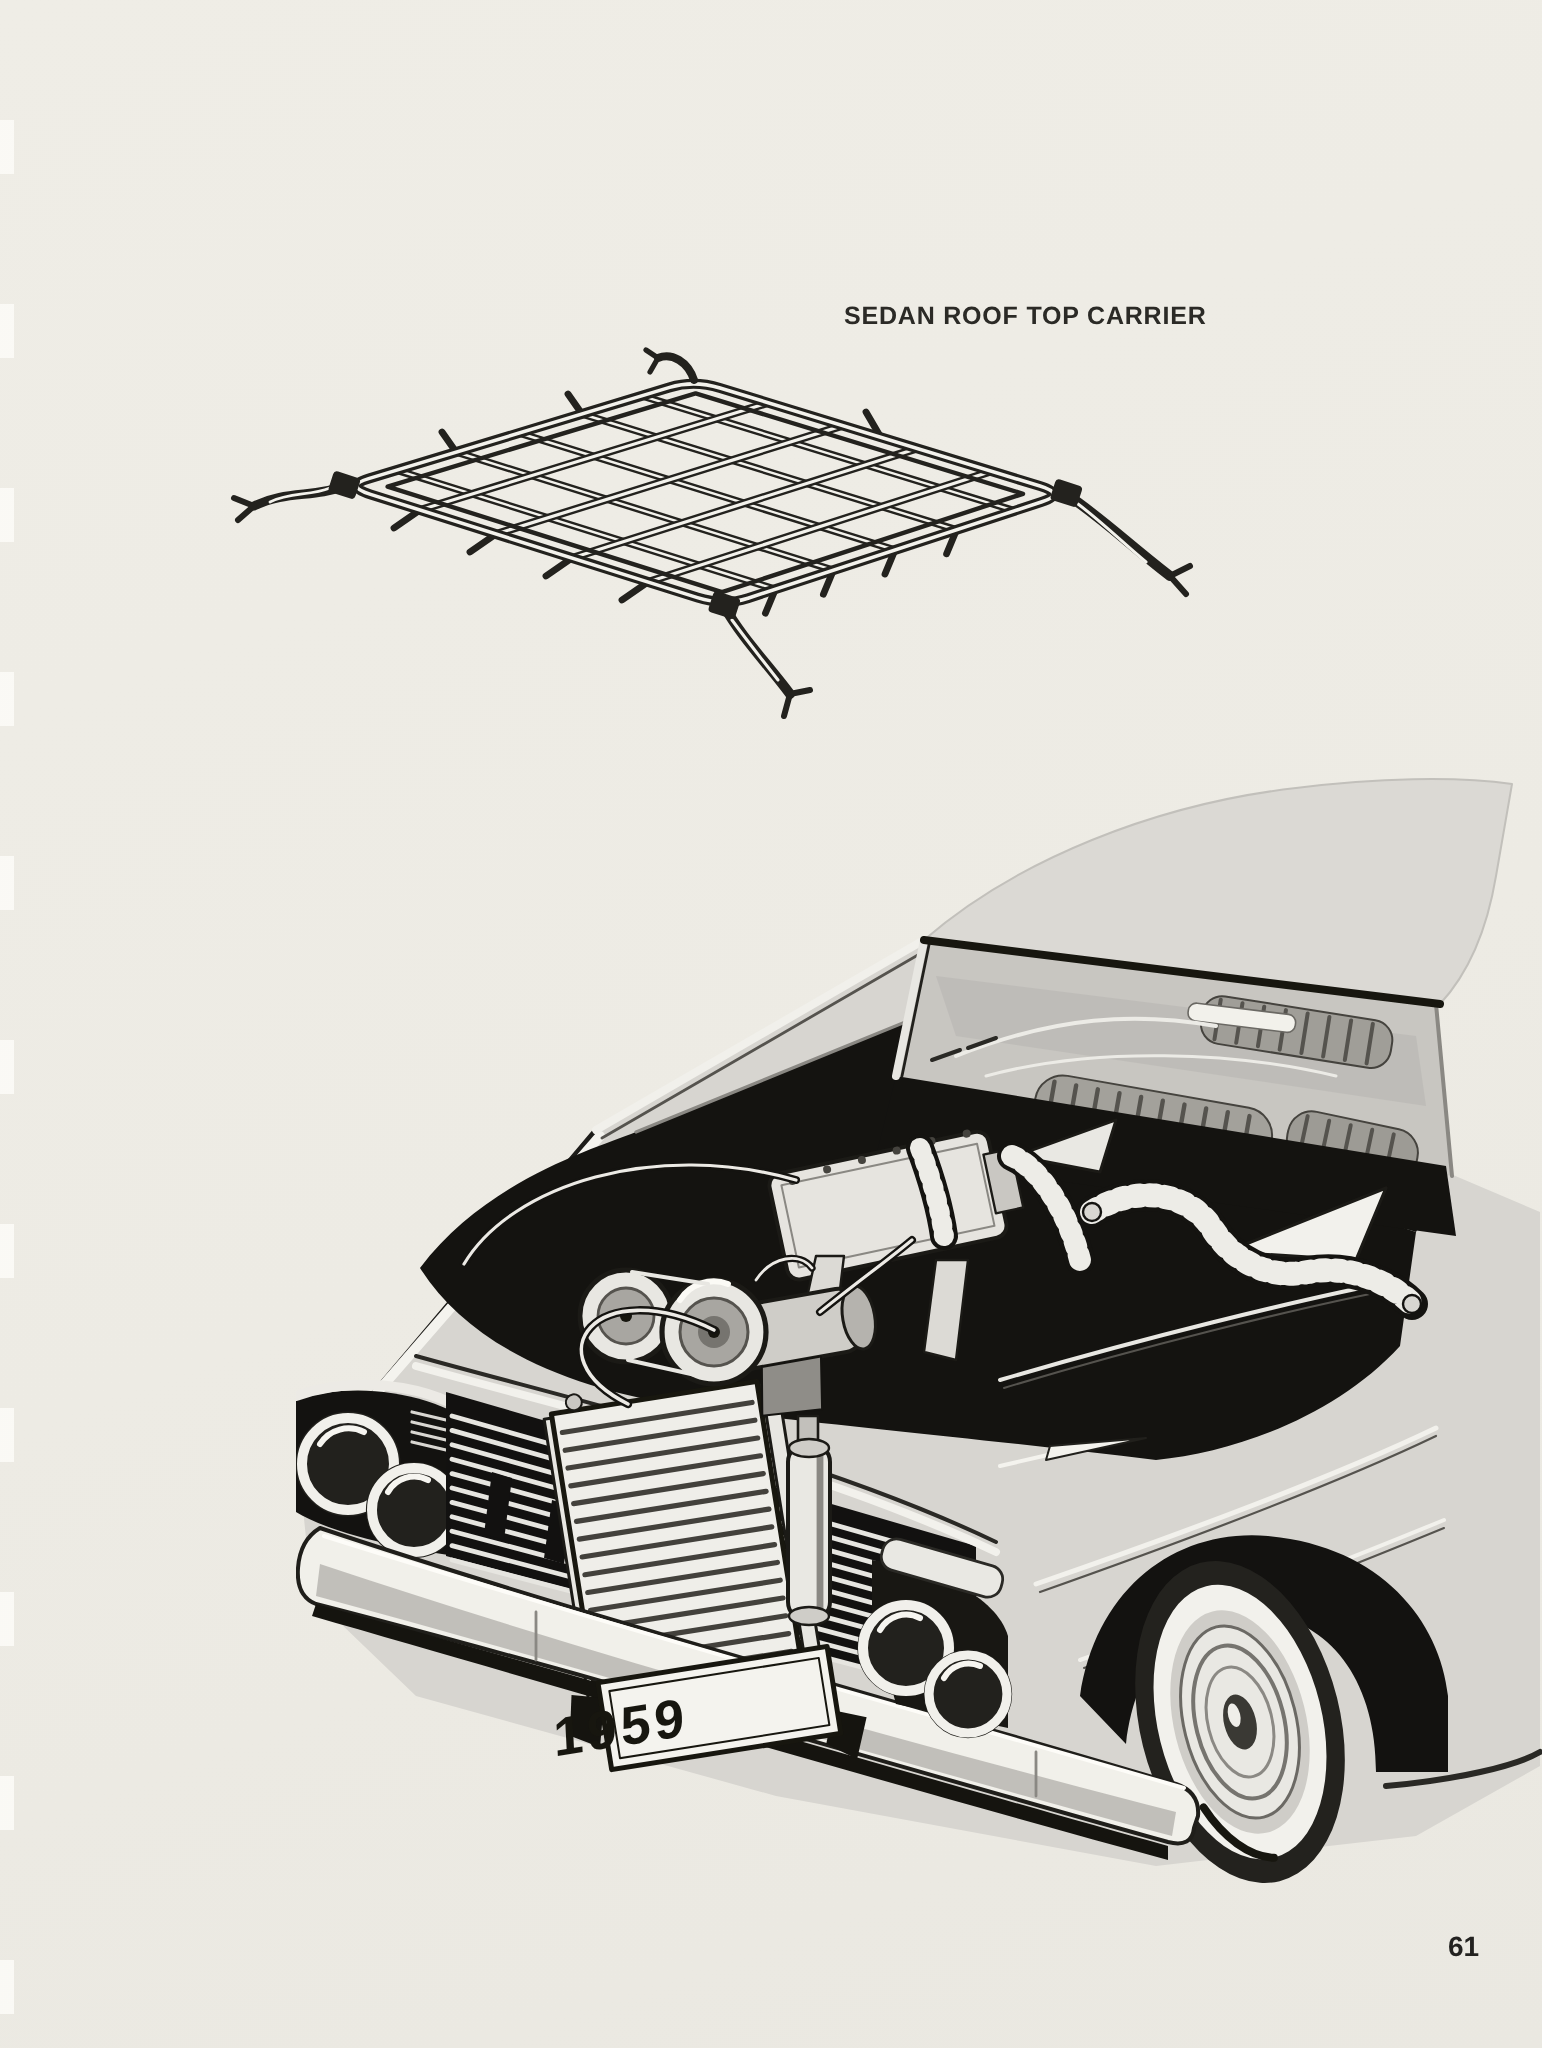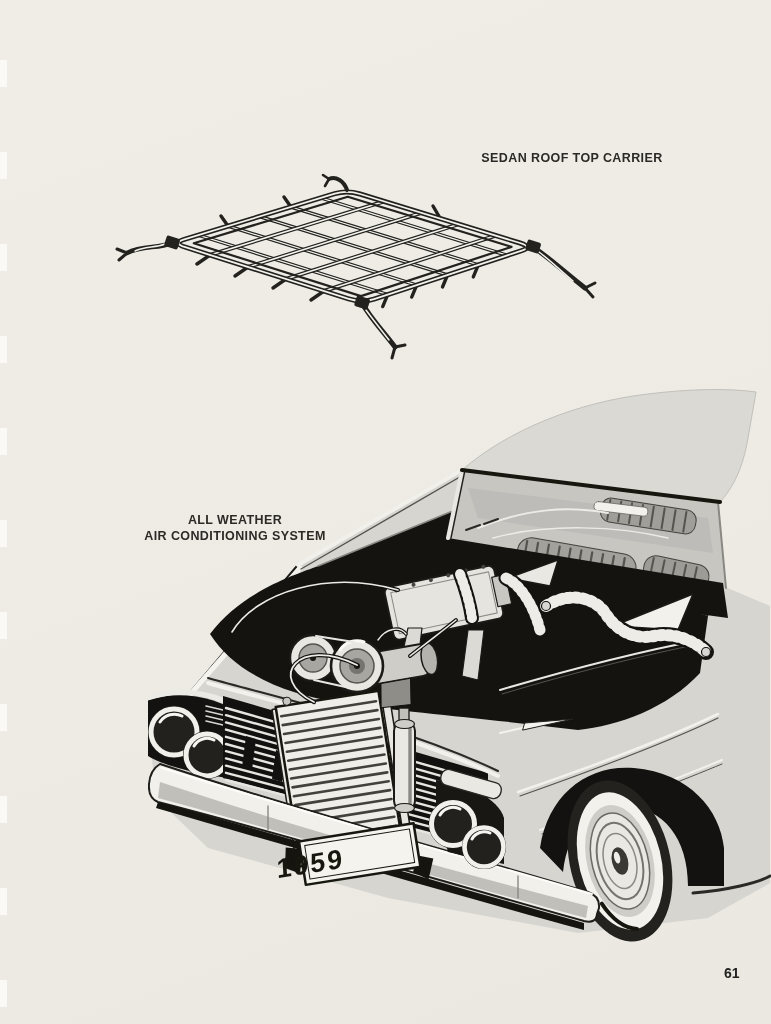--- a/index.html
+++ b/index.html
@@ -17,21 +17,20 @@
       rgba(250,249,244,0) 0px, rgba(250,249,244,0) 60px,
       rgba(251,250,246,.95) 60px, rgba(251,250,246,.95) 87px,
       rgba(250,249,244,0) 87px, rgba(250,249,244,0) 92px);
   }
   .caption{
     position:absolute;
     color:#2b2a26;
     font-weight:bold;
     font-size:12.5px;
     letter-spacing:.4px;
-    text-align:center;
     line-height:16px;
     white-space:nowrap;
   }
   .caption-roof{left:422px;top:150px;width:300px;}
   .caption-ac{left:100px;top:512px;width:270px;}
   .page-number{
     position:absolute;left:724px;top:965px;width:42px;
     color:#232220;font-weight:bold;font-size:14px;text-align:left;
   }
   svg{position:absolute;display:block;}
@@ -108,24 +107,20 @@
         <path d="M271,145 C279,156 287,166 294,175" stroke="#f3f2ec" stroke-width="1.5"></path>
         <path d="M252,25 C249,16 241,11 234,14" stroke="#23221e" stroke-width="4"></path>
         <path d="M234,14 L228,10 M234,14 L230,21" stroke="#23221e" stroke-width="2.6"></path>
         <rect x="70" y="72" width="14" height="11" rx="2" transform="rotate(18 77 78)" fill="#23221e" stroke="none"></rect>
         <rect x="431" y="76" width="14" height="11" rx="2" transform="rotate(18 438 82)" fill="#23221e" stroke="none"></rect>
         <rect x="260" y="132" width="14" height="11" rx="2" transform="rotate(18 267 138)" fill="#23221e" stroke="none"></rect>
       </g>
     </g>
   </svg>
 
-  <div class="caption caption-ac">
-    <div>ALL WEATHER</div>
-    <div>AIR CONDITIONING SYSTEM</div>
-  </div>
 
   <svg class="fig-car" width="625" height="565" viewBox="0 0 625 565">
     <g stroke-linecap="round" stroke-linejoin="round">
 
       <g>
         <path d="M2,362 L150,187 L314,92 L575,208 L622,228 L622,505 L560,540 L430,555 L240,520 L60,470 L8,420 Z" fill="#d7d5d0" stroke="none"></path>
         <path d="M2,362 L150,187 L314,92" fill="none" stroke="#1d1c19" stroke-width="2.6"></path>
         <path d="M6,358 L152,190" fill="none" stroke="#f4f3ee" stroke-width="5"></path>
         <path d="M150,187 L314,92" fill="none" stroke="#f1f0eb" stroke-width="4"></path>
         <path d="M153,191 L317,96" fill="none" stroke="#55534e" stroke-width="1.4"></path>

